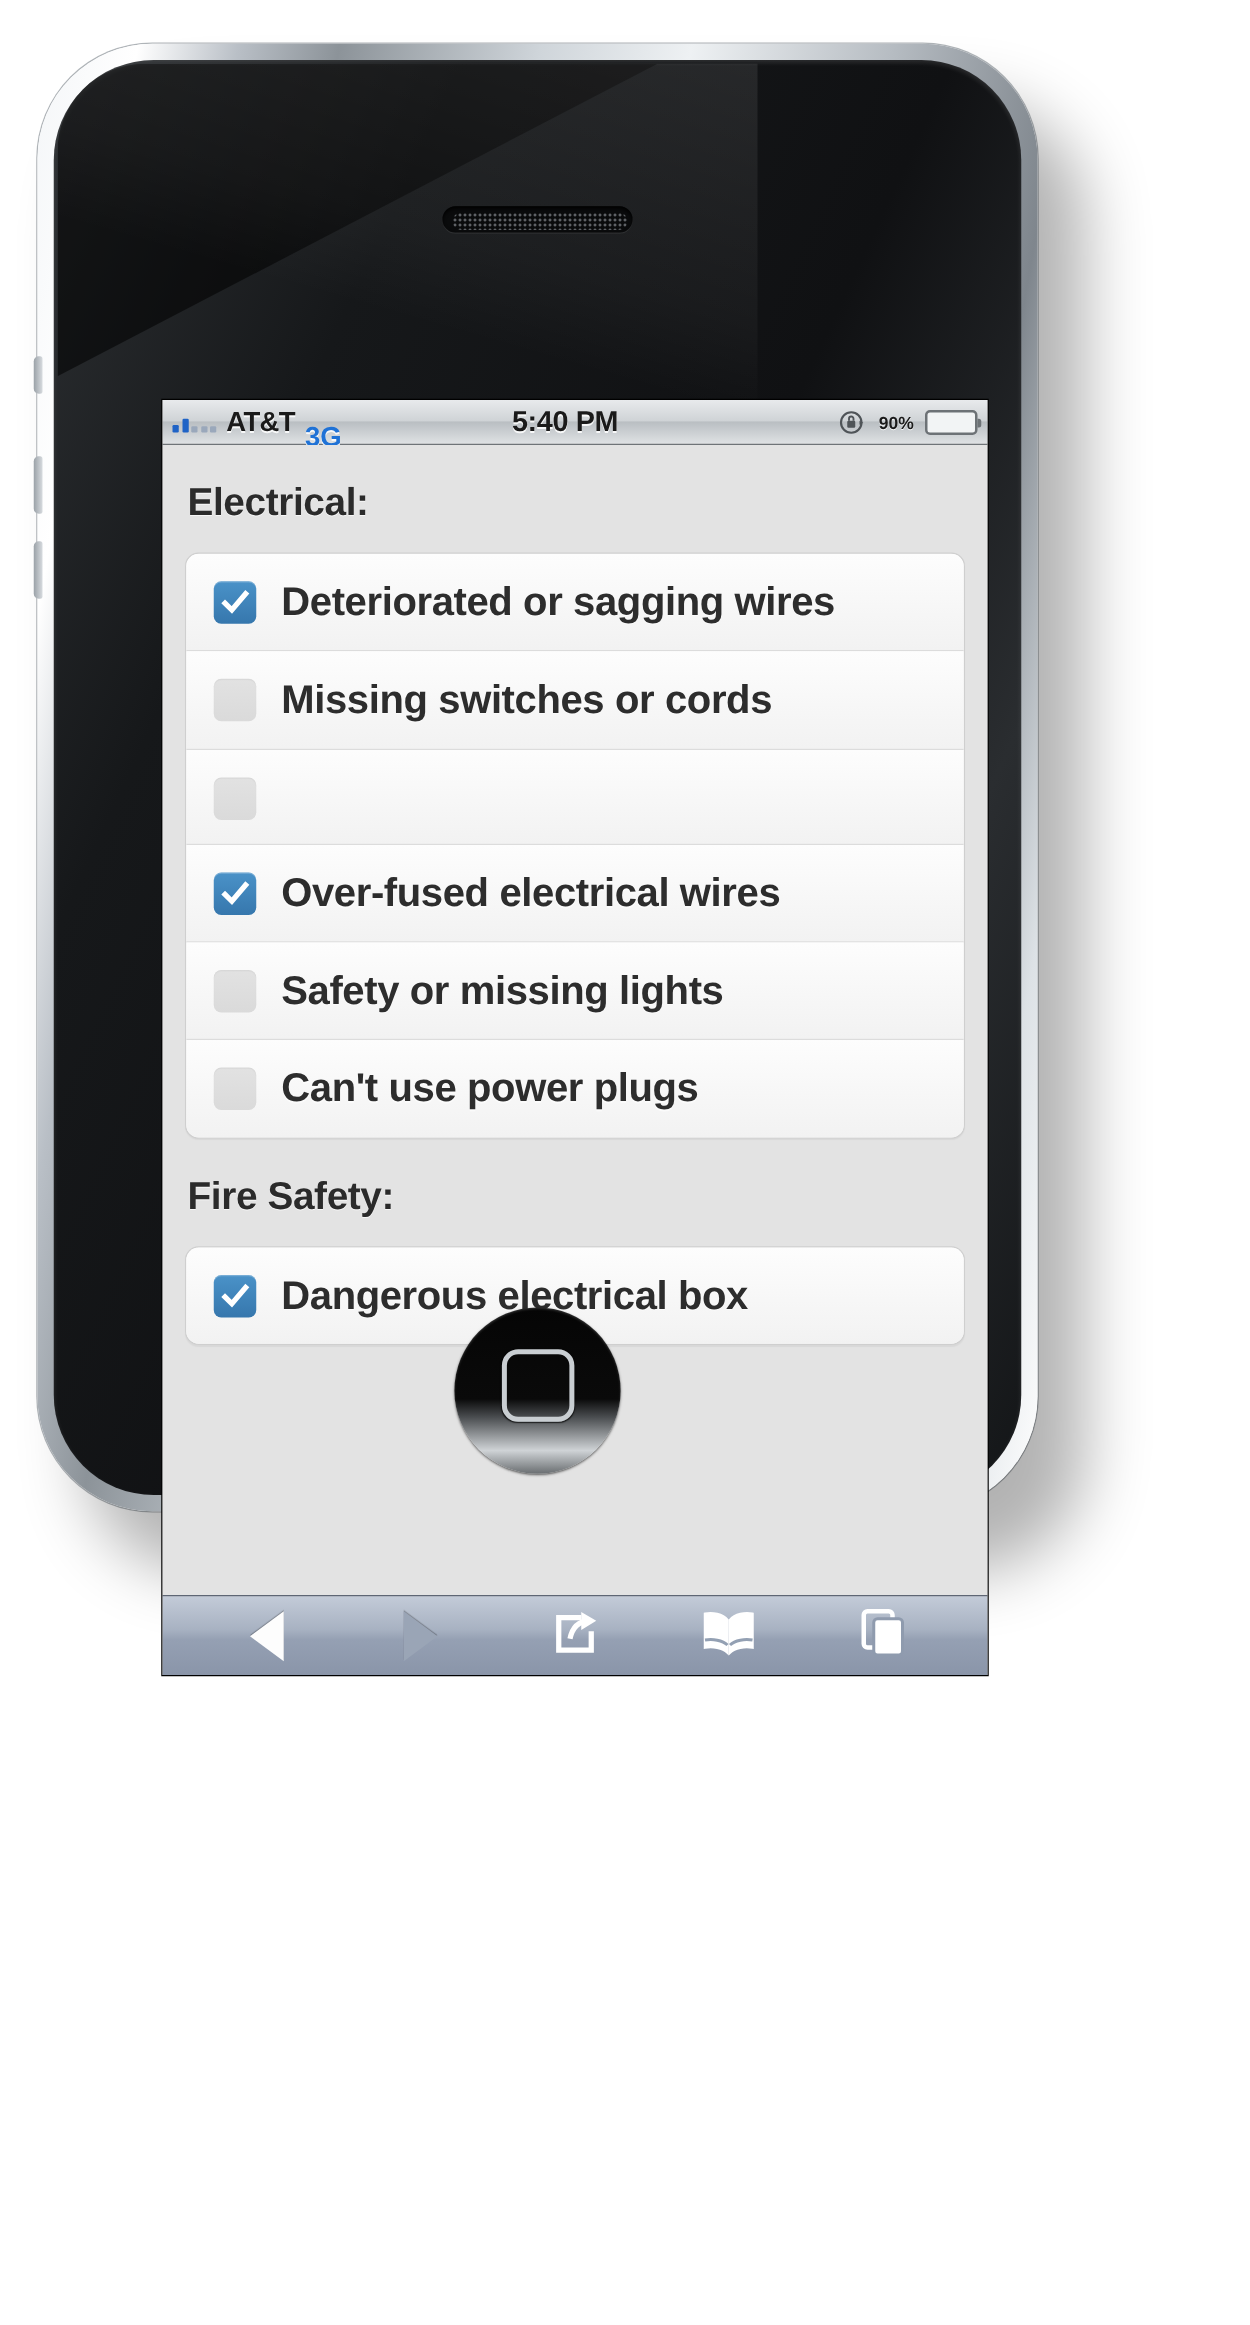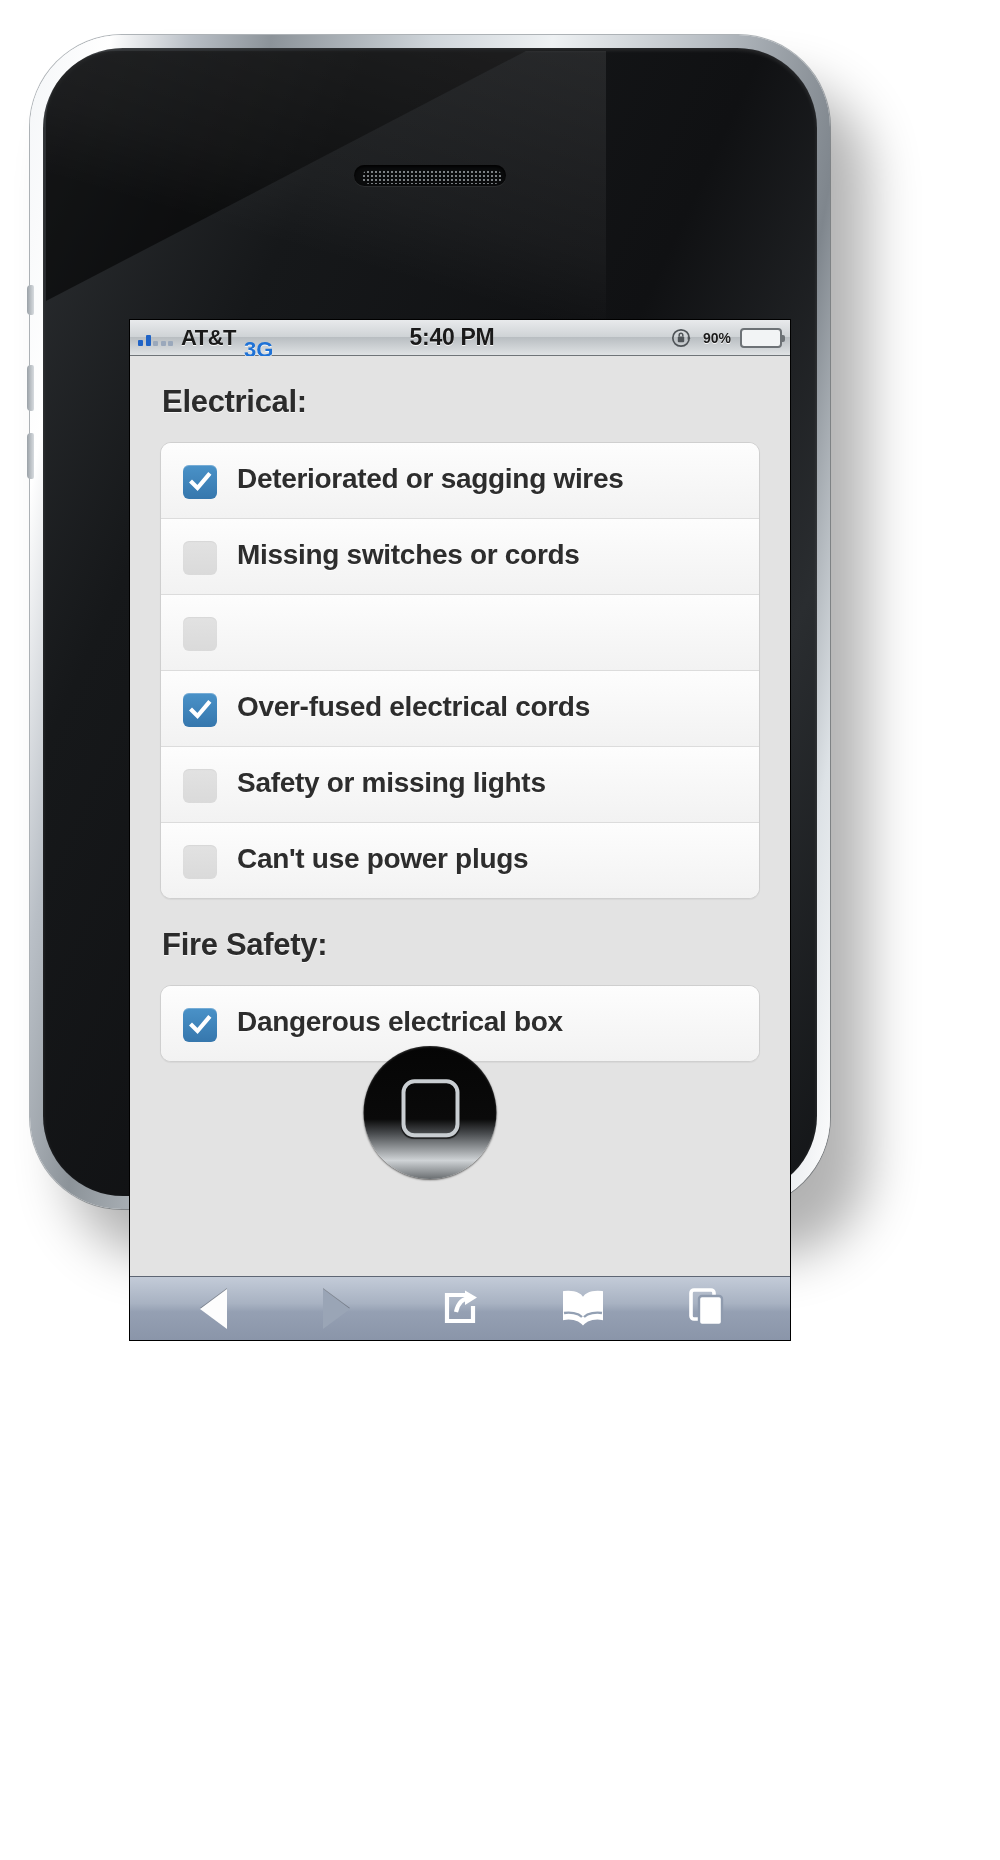--- a/index.html
+++ b/index.html
@@ -197,21 +197,21 @@
     height: 100%;
     background: linear-gradient(180deg, #8ff06a 0%, #4fcb22 52%, #3aab14 100%);
     border-radius: 1px;
   }
 
   
   .page {
     position: relative;
     height: 920px;
     background: #e3e3e3;
-    padding: 0 30px;
+    padding: 0 18px;
     box-sizing: border-box;
     overflow: hidden;
   }
   .section-title {
     font-size: 31px;
     font-weight: bold;
     color: #2b2b2b;
     padding: 28px 2px 22px 2px;
     text-shadow: 0 1px 0 rgba(255,255,255,0.7);
     letter-spacing: -0.3px;
@@ -243,21 +243,21 @@
   .cb.off {
     background: linear-gradient(180deg, #e2e2e2 0%, #dadada 100%);
     box-shadow: inset 0 1px 1px rgba(0,0,0,0.05);
   }
   .cb.on {
     background: linear-gradient(180deg, #4a92c8 0%, #3677ad 100%);
     box-shadow: inset 0 1px 0 rgba(255,255,255,0.25);
   }
   .cb.on svg { position: absolute; left: 5px; top: 5px; }
   .row-label {
-    font-size: 28px;
+    font-size: 32px;
     font-weight: bold;
     color: #2d2d2d;
     line-height: 1.23;
     letter-spacing: -0.3px;
     text-shadow: 0 1px 0 rgba(255,255,255,0.6);
   }
 
   
   .toolbar {
     position: relative;
@@ -369,21 +369,21 @@
         <div class="row">
           <span class="cb off"></span>
         </div>
 
         <div class="row">
           <span class="cb on">
             <svg width="24" height="24" viewBox="0 0 24 24">
                 <path d="M4 12.5 L9.5 18 L20.5 5" fill="none" stroke="#ffffff" stroke-width="4.2" stroke-linecap="square"></path>
               </svg>
           </span>
-          <span class="row-label">Over-fused electrical cords</span>
+          <span class="row-label">Over-fused electrical wires</span>
         </div>
 
         <div class="row">
           <span class="cb off"></span>
           <span class="row-label">Safety or missing lights</span>
         </div>
 
         <div class="row">
           <span class="cb off"></span>
           <span class="row-label">Can't use power plugs</span>

